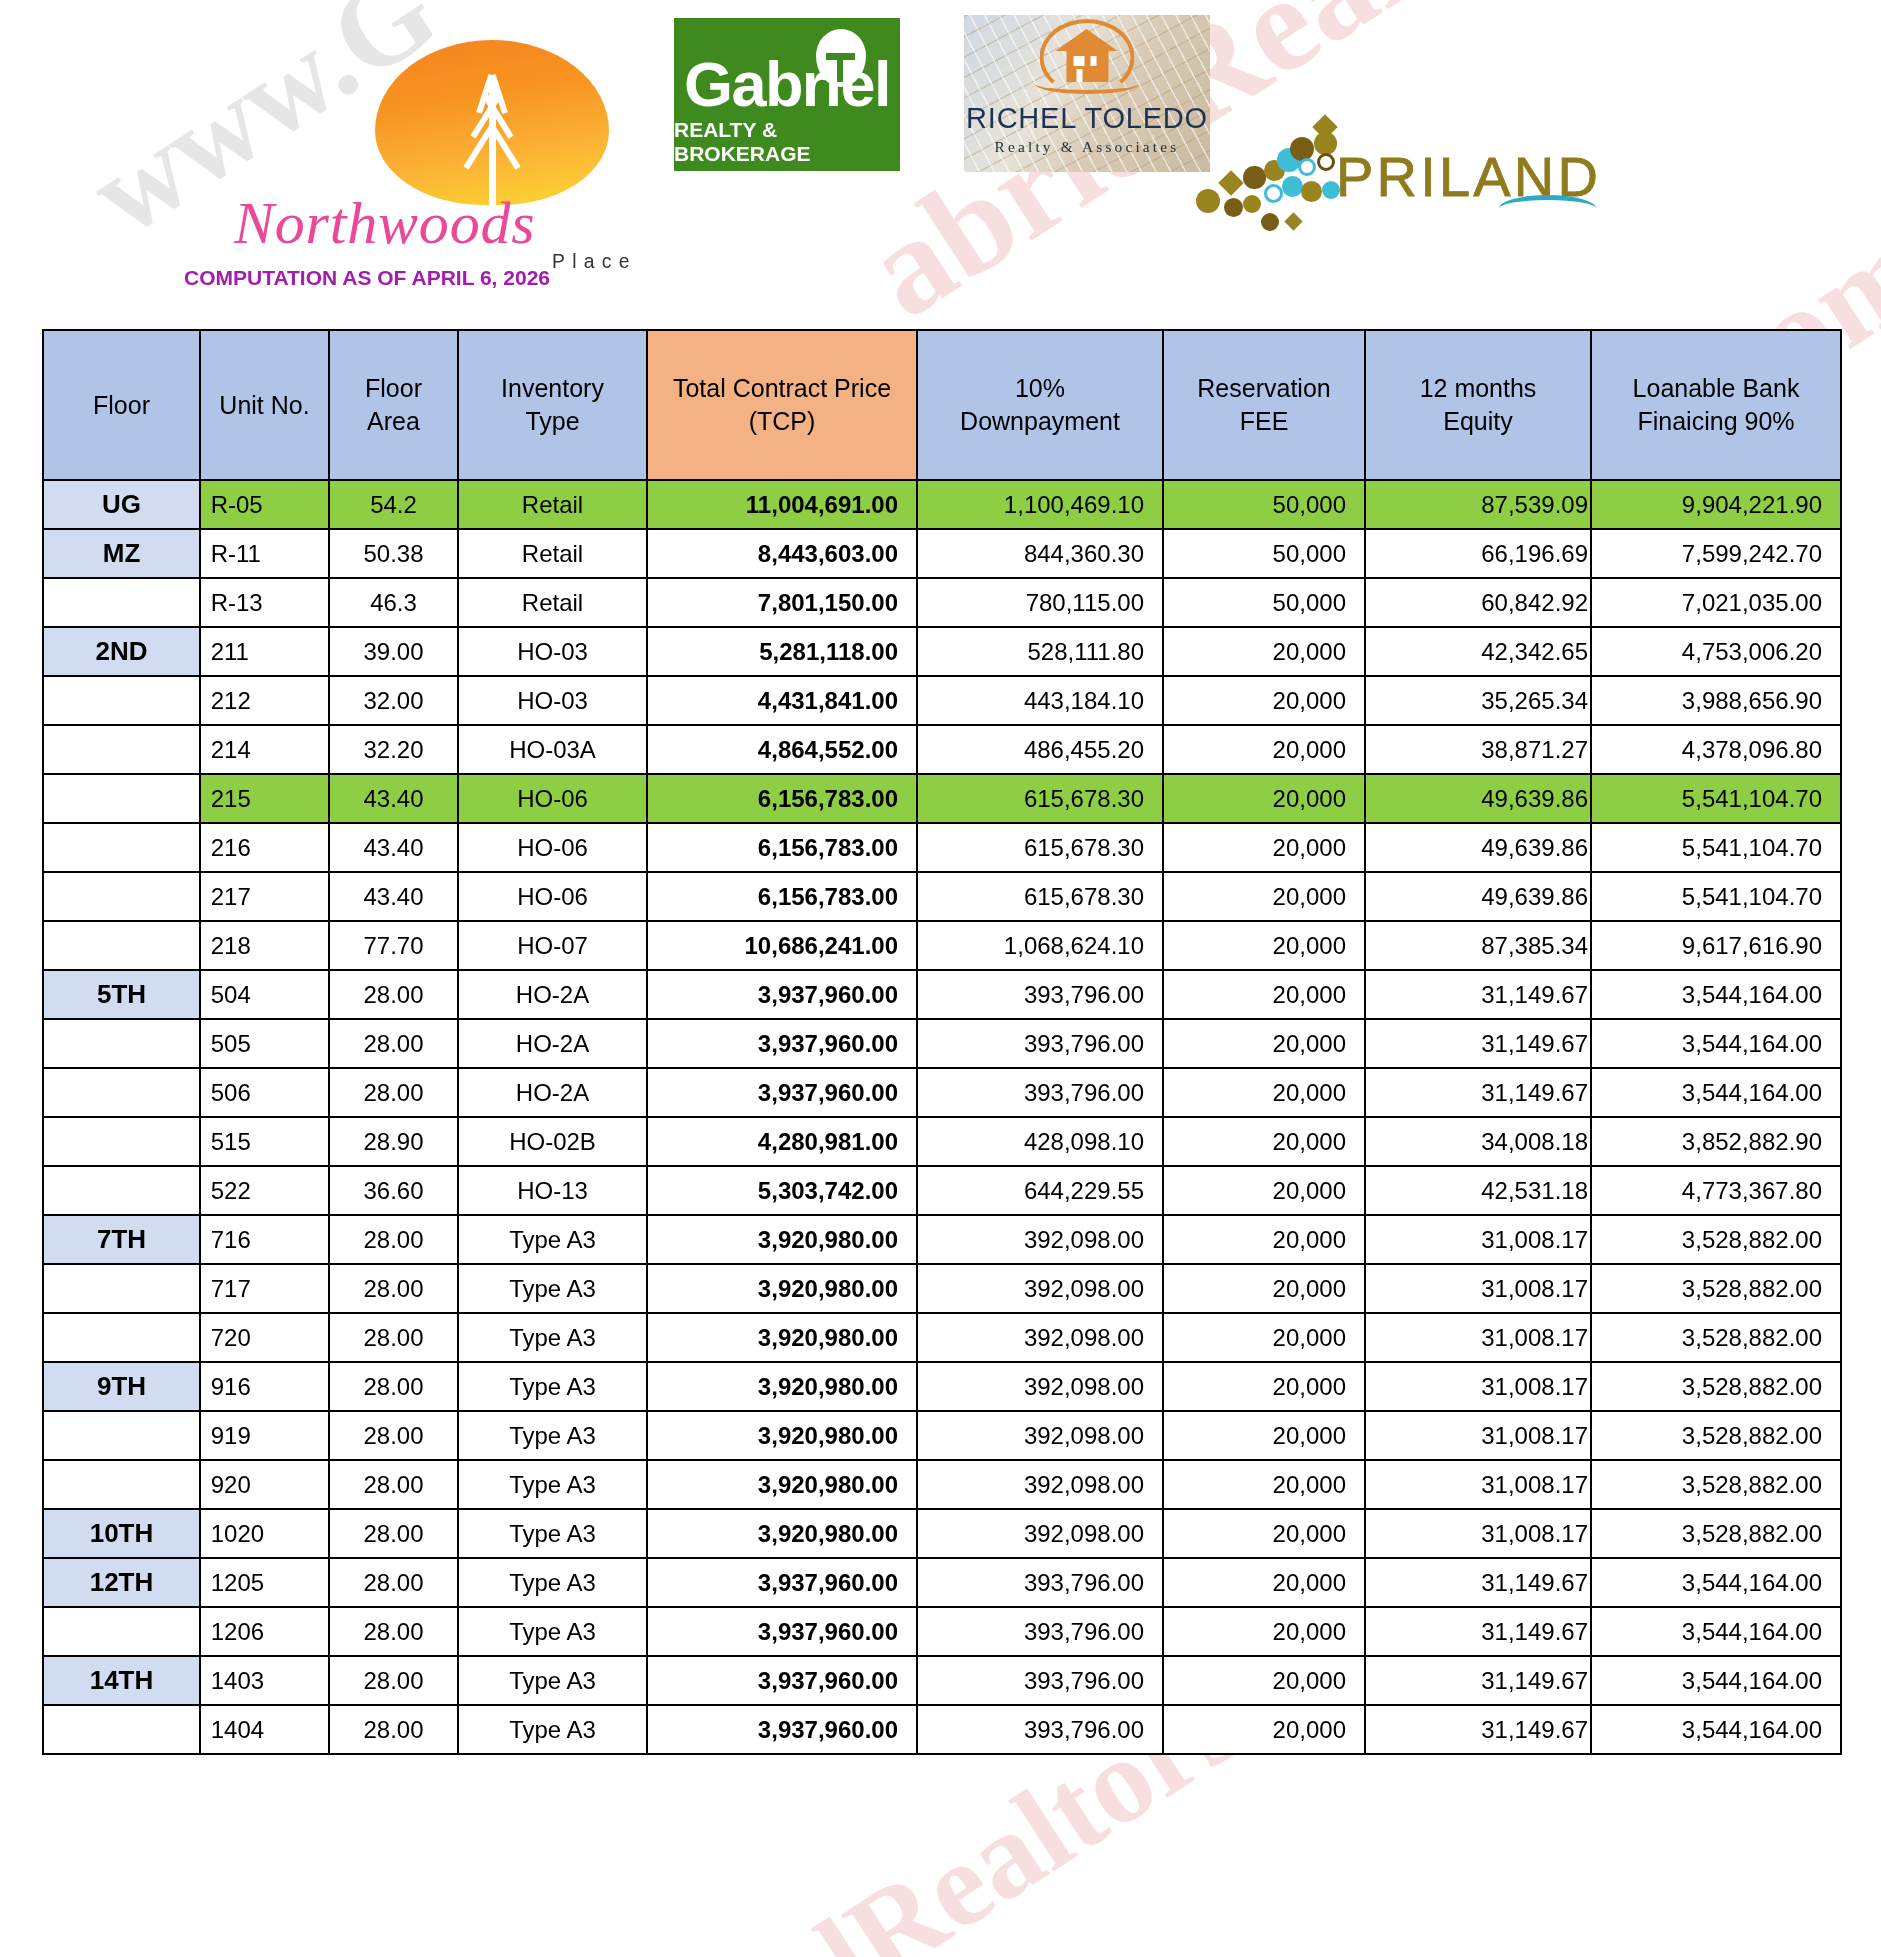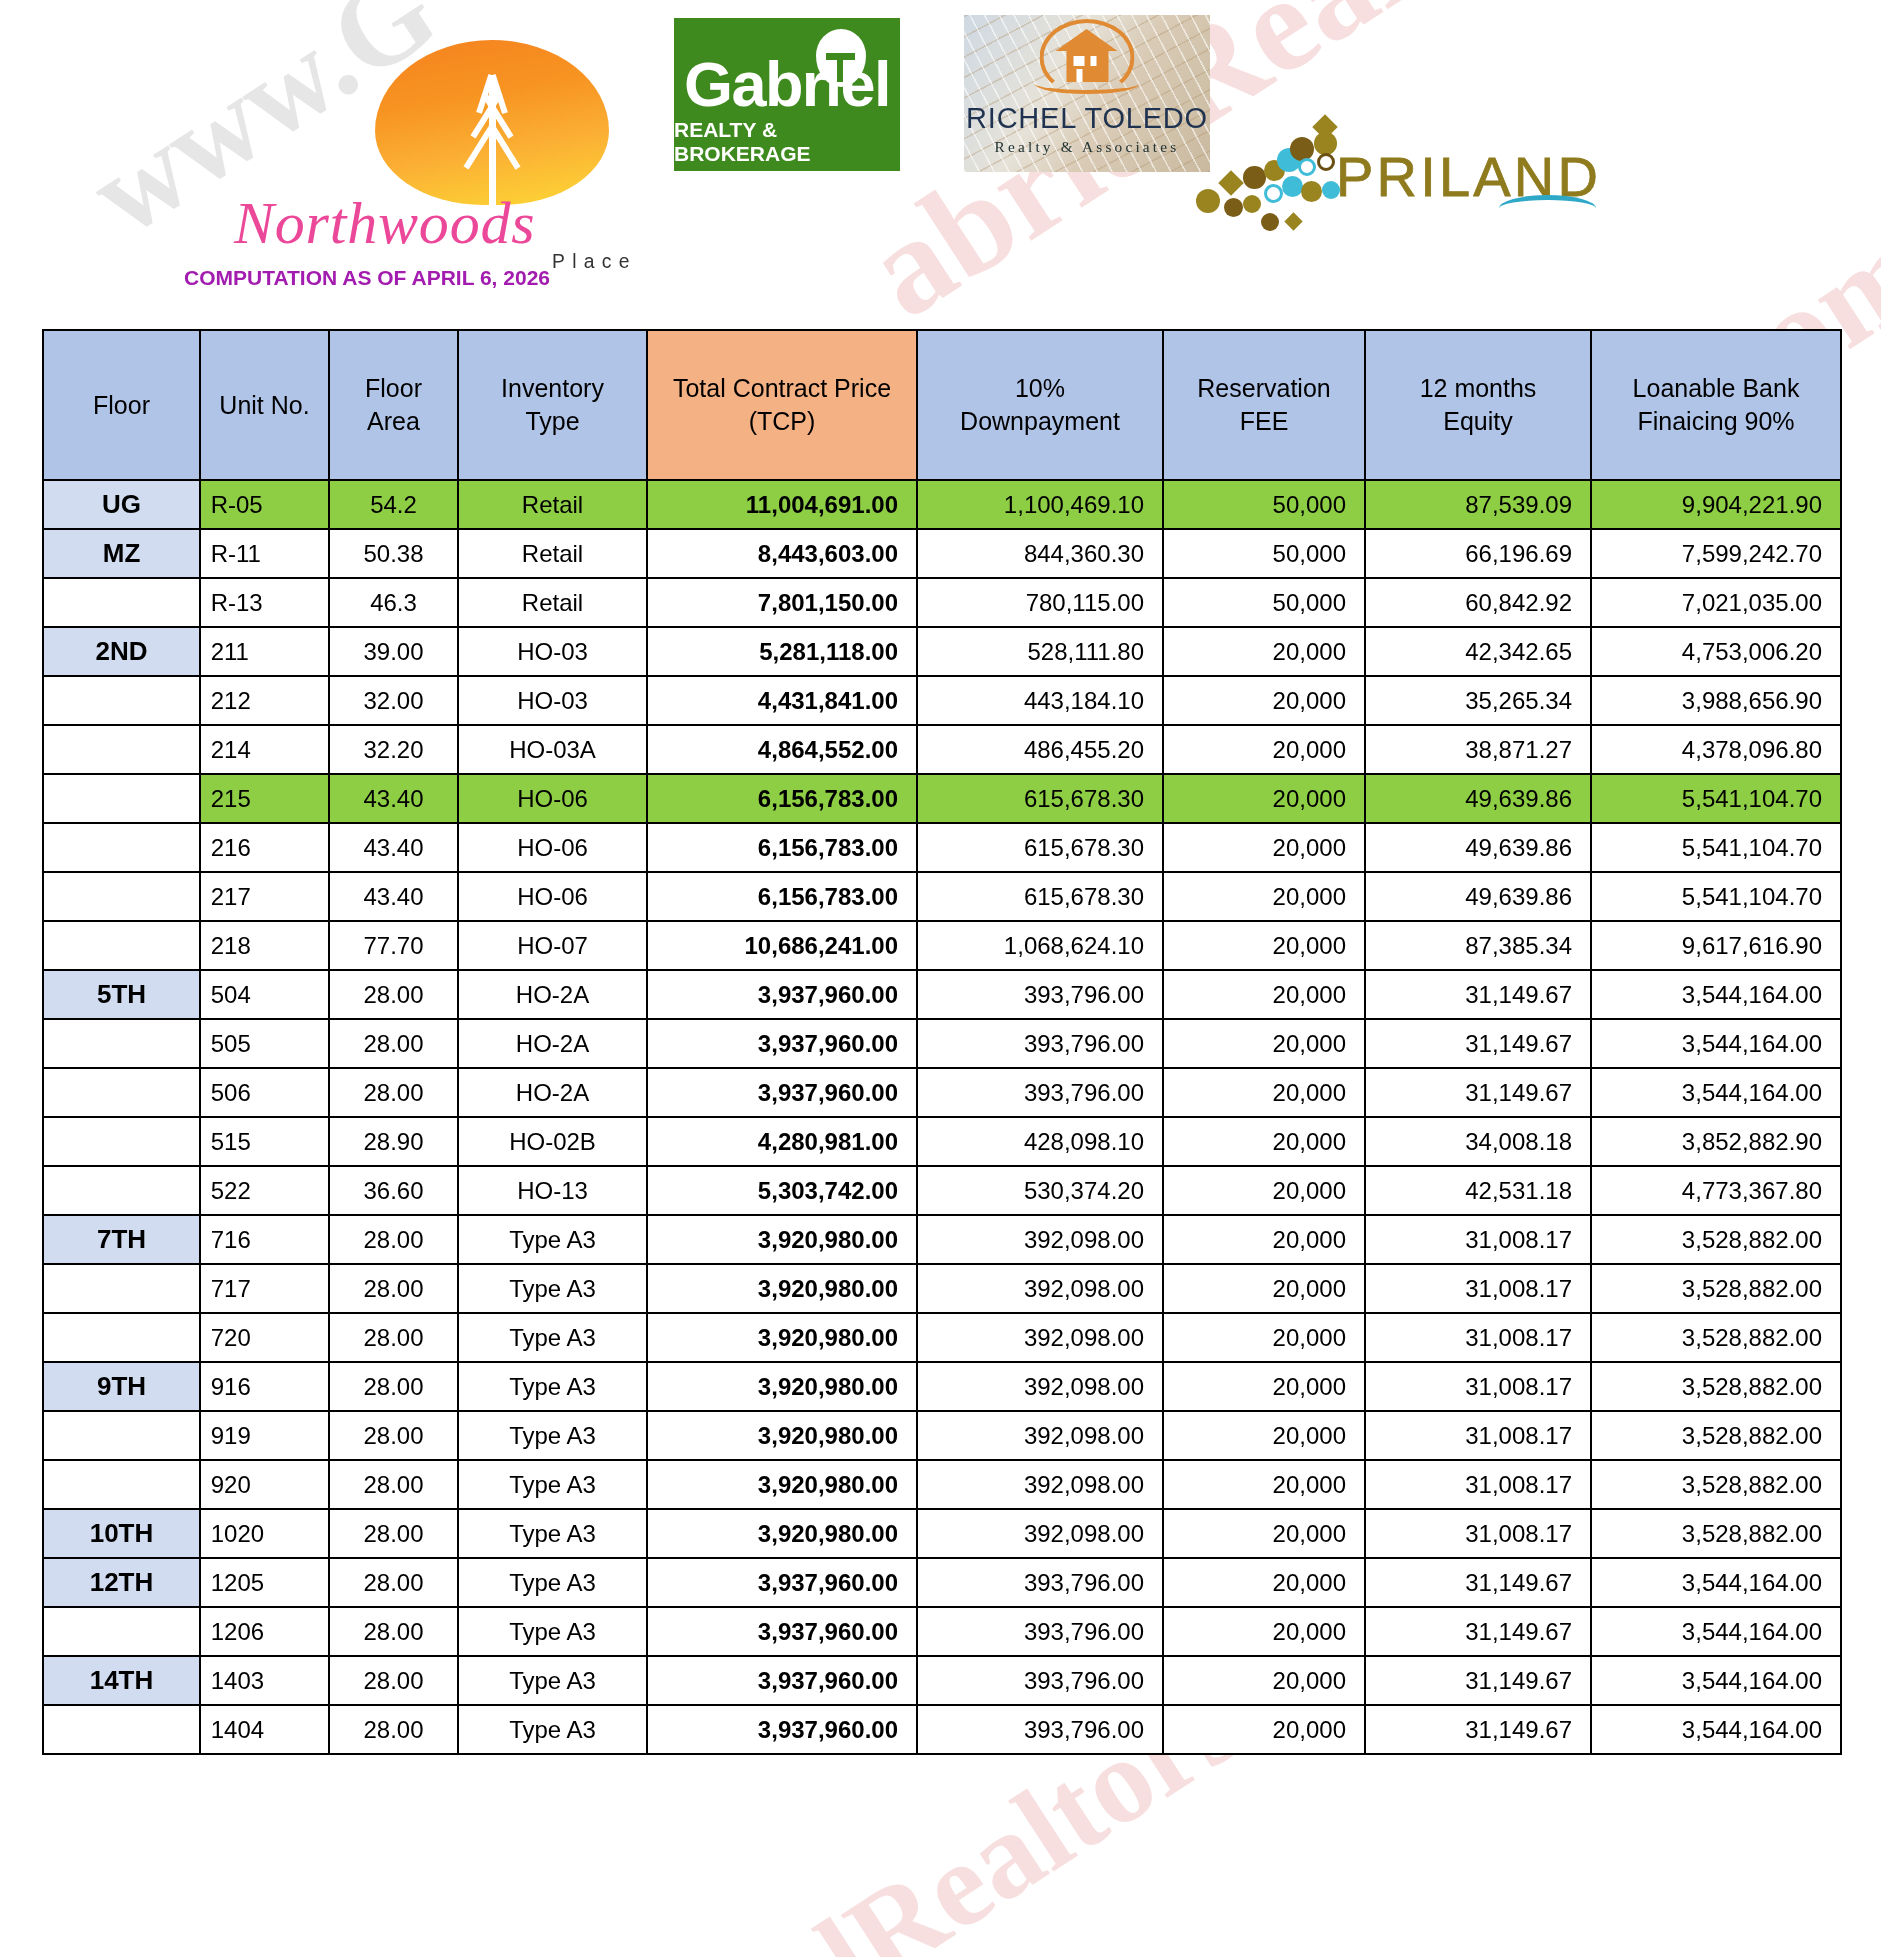--- a/index.html
+++ b/index.html
@@ -230,21 +230,21 @@
 
   tbody td { height: 49px; vertical-align: middle; }
   td.c-floor { text-align: center; font-weight: 700; font-size: 26px; }
   td.c-floor.has-label { background: #D2DCF0; }
   td.c-unit  { text-align: left; }
   td.c-area  { text-align: center; }
   td.c-type  { text-align: center; }
   td.c-tcp   { text-align: right; font-weight: 700; padding-right: 18px; }
   td.c-dp    { text-align: right; padding-right: 18px; }
   td.c-res   { text-align: right; padding-right: 18px; }
-  td.c-eq    { text-align: right; padding-right: 18px; }
+  td.c-eq    { text-align: right; padding-right: 2px; }
   td.c-bank  { text-align: right; padding-right: 18px; }
 
   tr.hl td:not(.c-floor) { background: #8DCE44; }
 
   col.w-floor { width: 157px; }
   col.w-unit  { width: 129px; }
   col.w-area  { width: 129px; }
   col.w-type  { width: 189px; }
   col.w-tcp   { width: 270px; }
   col.w-dp    { width: 246px; }
@@ -536,21 +536,21 @@
             <td class="c-res">20,000</td>
             <td class="c-eq">34,008.18</td>
             <td class="c-bank">3,852,882.90</td>
           </tr>
           <tr>
             <td class="c-floor"></td>
             <td class="c-unit">522</td>
             <td class="c-area">36.60</td>
             <td class="c-type">HO-13</td>
             <td class="c-tcp">5,303,742.00</td>
-            <td class="c-dp">530,374.20</td>
+            <td class="c-dp">644,229.55</td>
             <td class="c-res">20,000</td>
             <td class="c-eq">42,531.18</td>
             <td class="c-bank">4,773,367.80</td>
           </tr>
           <tr>
             <td class="c-floor has-label">7TH</td>
             <td class="c-unit">716</td>
             <td class="c-area">28.00</td>
             <td class="c-type">Type A3</td>
             <td class="c-tcp">3,920,980.00</td>

